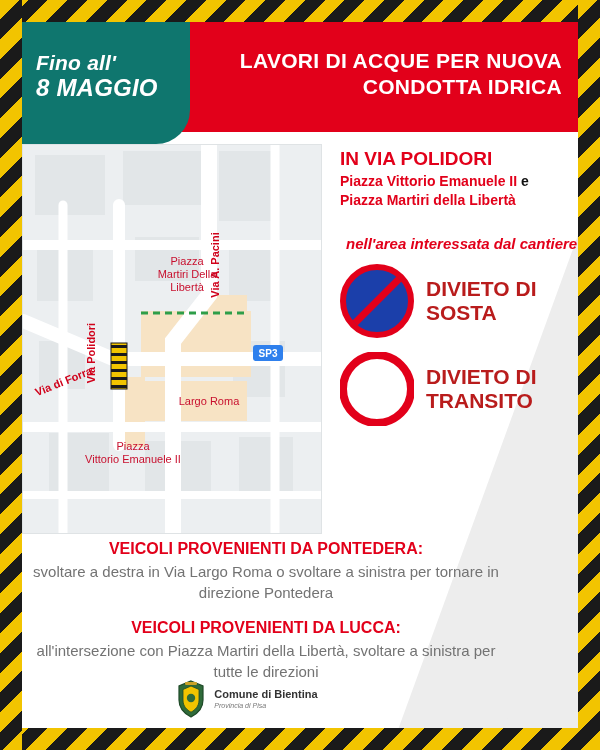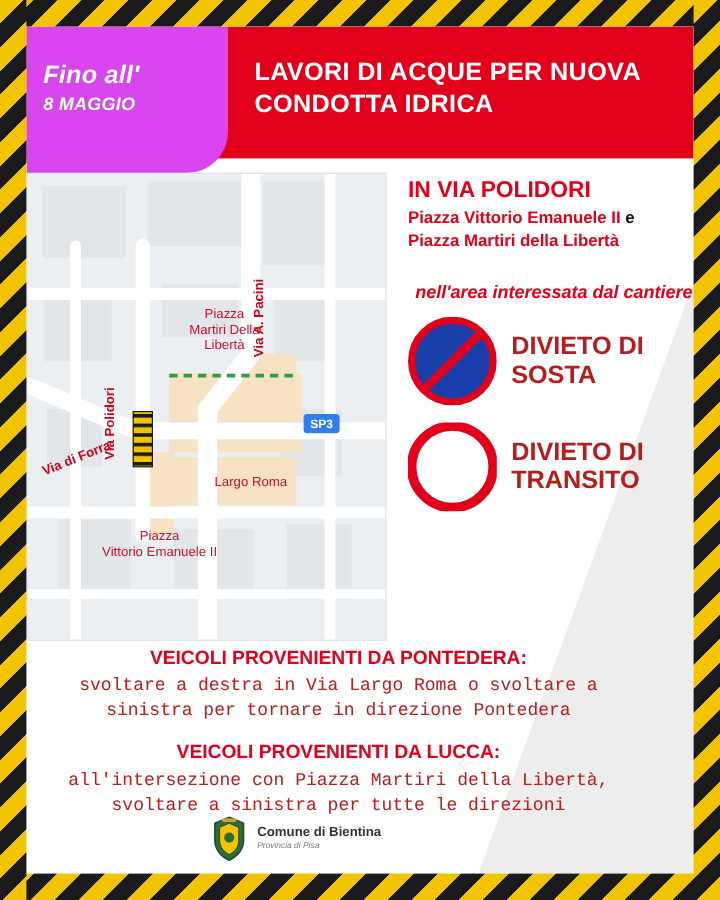--- a/index.html
+++ b/index.html
@@ -66,48 +66,48 @@
   }
   .header-title {
     position: absolute;
     top: 26px;
     left: 190px;
     width: 350px;
     color: #ffffff;
     font-weight: bold;
     font-size: 21px;
     line-height: 26px;
-    text-align: left;
+    text-align: right;
     letter-spacing: 0.3px;
     z-index: 3;
   }
   
   .date-badge {
     position: absolute;
     top: 0;
     left: 0;
     width: 168px;
     height: 122px;
-    background: #d946ef;
+    background: #0f766e;
     border-bottom-right-radius: 34px;
     z-index: 4;
   }
   .date-badge .dt {
     position: absolute;
     left: 14px;
     top: 28px;
     color: #ffffff;
     font-weight: bold;
     font-style: italic;
     font-size: 21px;
     line-height: 25px;
     letter-spacing: 0.2px;
   }
   .date-badge .dt .l1 { display: block; }
-  .date-badge .dt .l2 { display: block; font-size: 15px; }
+  .date-badge .dt .l2 { display: block; font-size: 24px; }
   .date-badge .dt .l3 { display: block; font-size: 23px; }
 
   
   .map-wrap {
     position: absolute;
     top: 122px;
     left: 0px;
     width: 300px;
     height: 390px;
     background: #eceff1;
@@ -171,37 +171,36 @@
     font-weight: bold;
     font-size: 21px;
     line-height: 24px;
     margin-left: 12px;
   }
 
   
   .bottom {
     position: absolute;
     top: 518px;
-    left: 16px;
+    left: 0;
     width: 488px;
     text-align: center;
     z-index: 3;
   }
   .b-head {
     color: #e2001a;
     font-weight: bold;
     font-size: 16px;
     margin: 0 0 3px 0;
   }
   .b-body {
-    color: #b91c1c;
+    color: #737373;
     font-size: 15px;
     line-height: 21px;
     margin: 0 0 16px 0;
-    font-family: Liberation Mono, monospace;
   }
 
   
   .footer {
     position: absolute;
     bottom: 10px;
     left: 0;
     width: 450px;
     display: flex;
     align-items: center;

